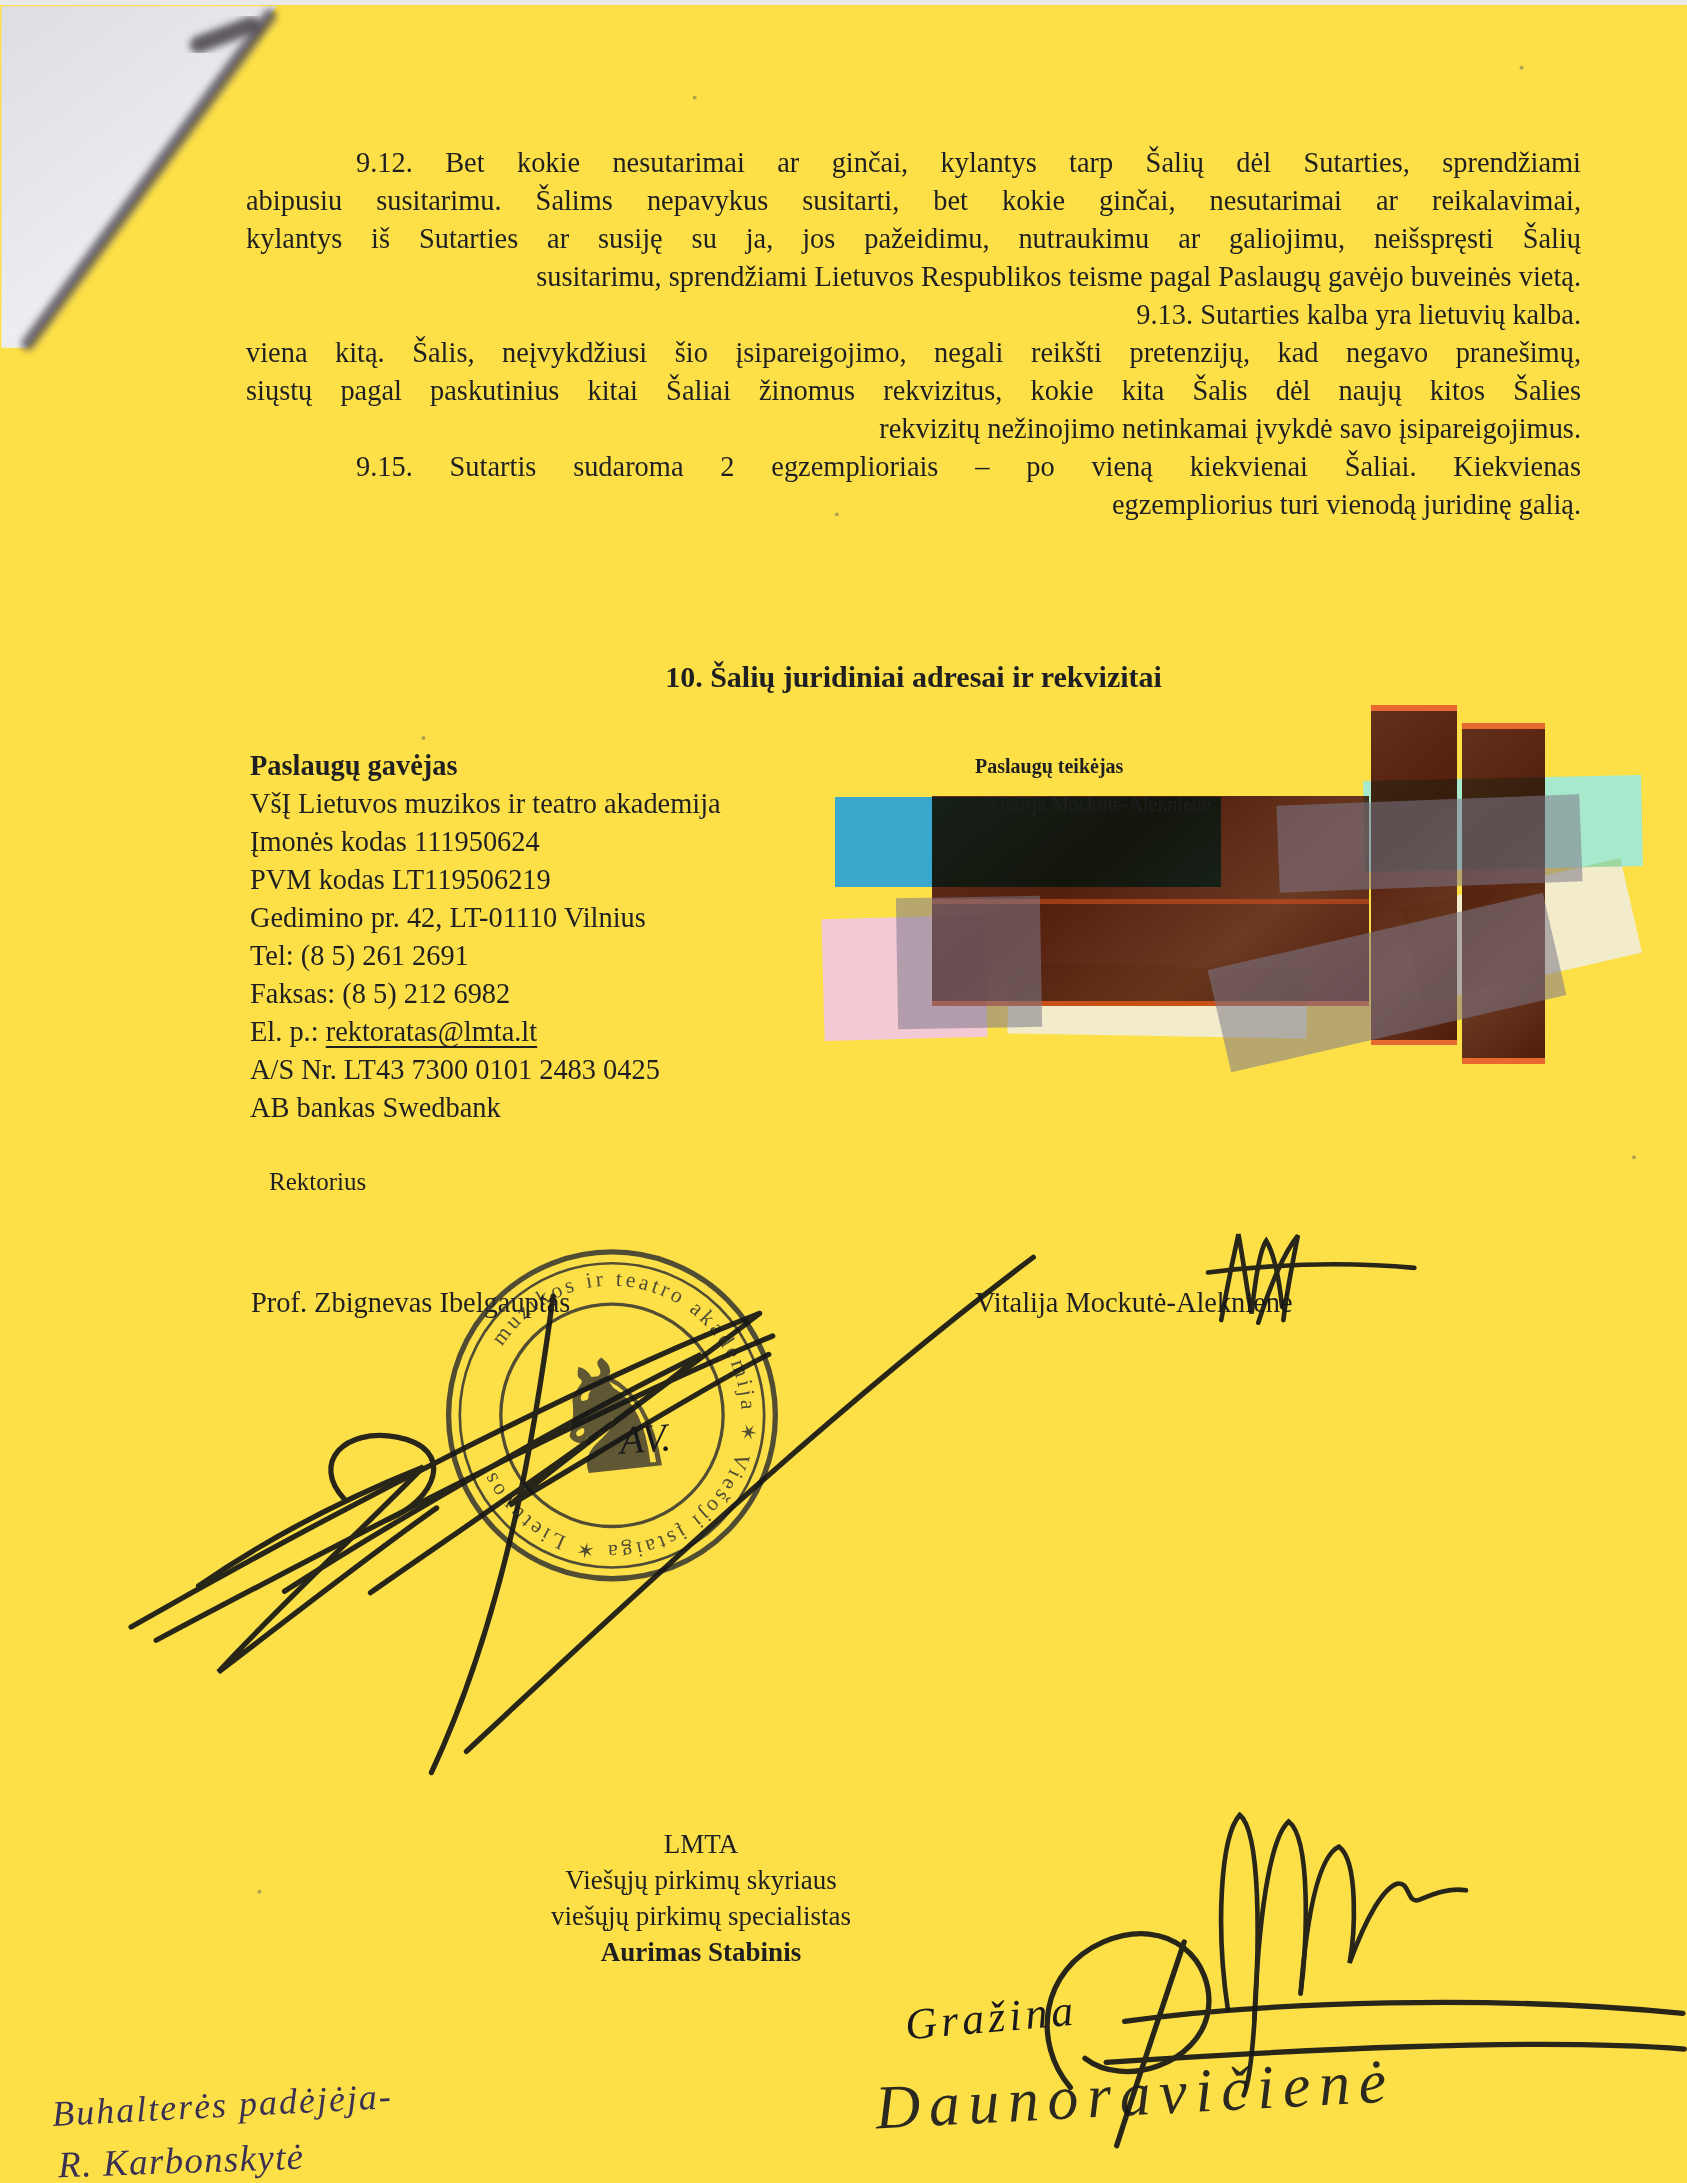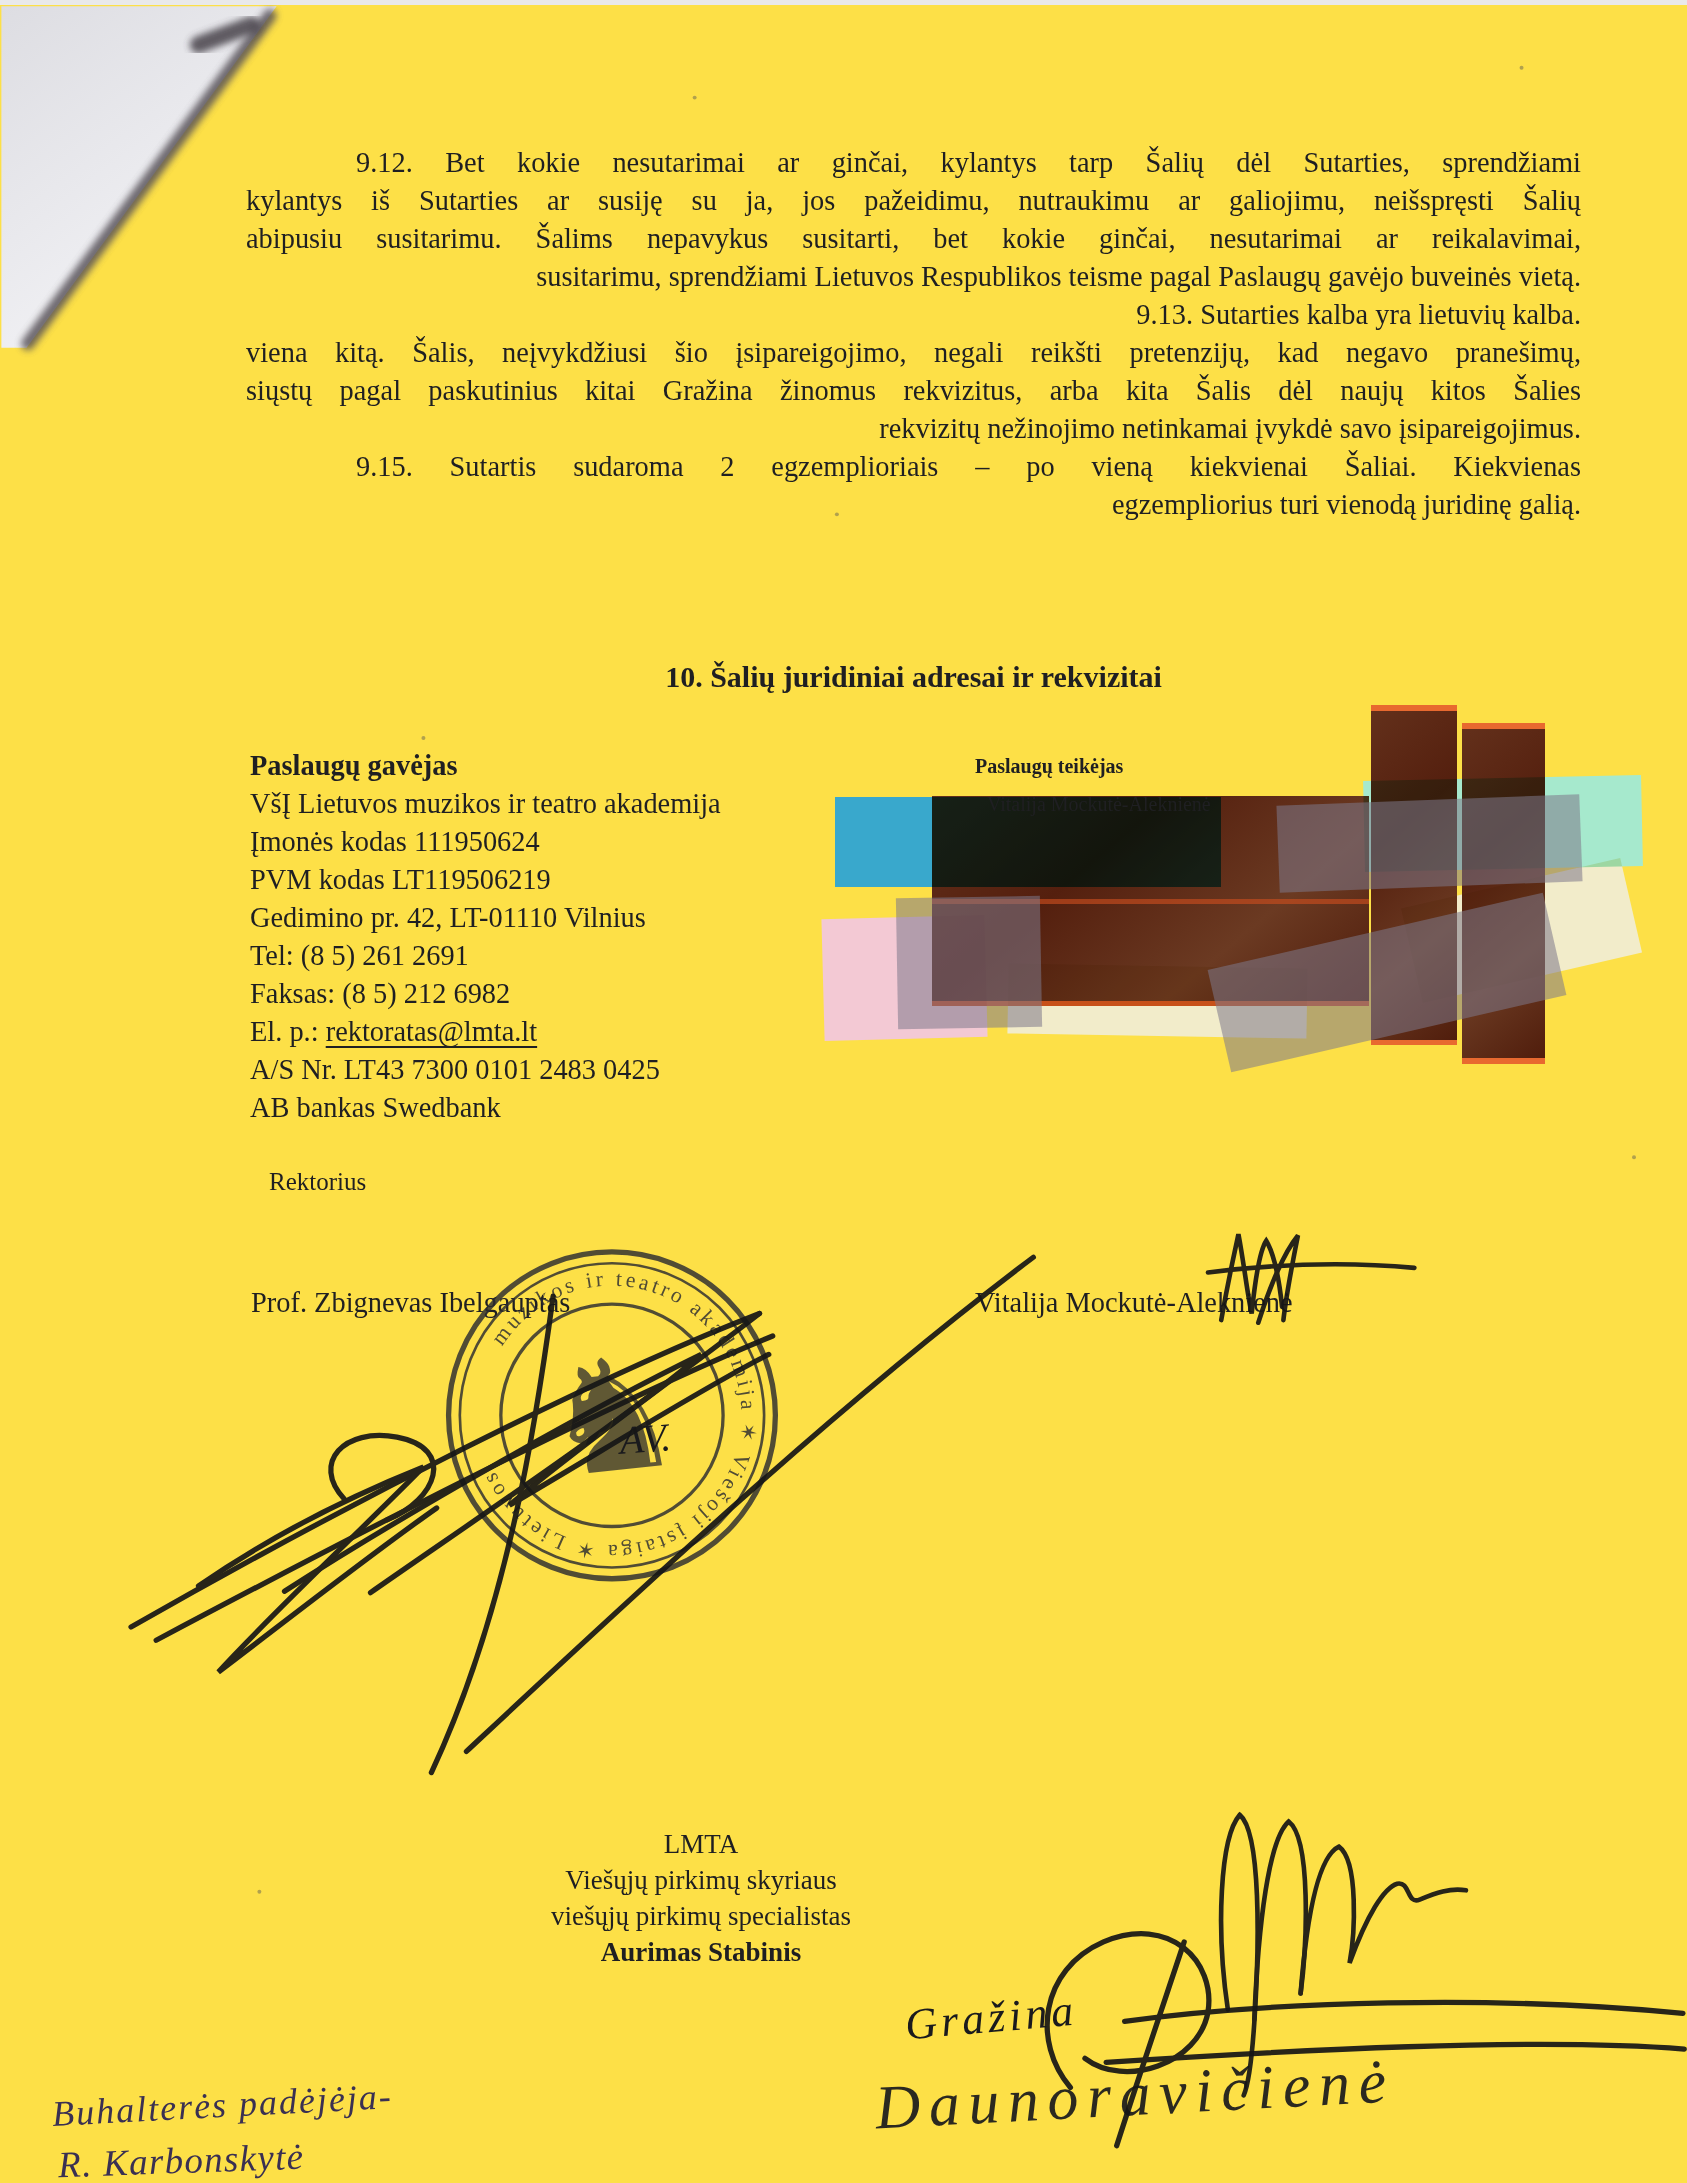--- a/index.html
+++ b/index.html
@@ -72,26 +72,26 @@
     <div class="piece blue-piece"></div>
     <div class="piece pink-piece"></div>
     <div class="piece green-piece"></div>
     <div class="piece gray-small"></div>
     <div class="piece gray-band"></div>
     <div class="piece gray-diag"></div>
   </div>
 
   <div class="text-block">
     <div class="jline indent">9.12. Bet kokie nesutarimai ar ginčai, kylantys tarp Šalių dėl Sutarties, sprendžiami</div>
+    <div class="jline">abipusiu susitarimu. Šalims nepavykus susitarti, bet kokie ginčai, nesutarimai ar reikalavimai,</div>
     <div class="jline">kylantys iš Sutarties ar susiję su ja, jos pažeidimu, nutraukimu ar galiojimu, neišspręsti Šalių</div>
-    <div class="jline">abipusiu susitarimu. Šalims nepavykus susitarti, bet kokie ginčai, nesutarimai ar reikalavimai,</div>
     <div class="jline-last">susitarimu, sprendžiami Lietuvos Respublikos teisme pagal Paslaugų gavėjo buveinės vietą.</div>
     <div class="jline-last indent">9.13. Sutarties kalba yra lietuvių kalba.</div>
     <div class="jline">viena kitą. Šalis, neįvykdžiusi šio įsipareigojimo, negali reikšti pretenzijų, kad negavo pranešimų,</div>
-    <div class="jline">siųstų pagal paskutinius kitai Gražina žinomus rekvizitus, arba kita Šalis dėl naujų kitos Šalies</div>
+    <div class="jline">siųstų pagal paskutinius kitai Šaliai žinomus rekvizitus, kokie kita Šalis dėl naujų kitos Šalies</div>
     <div class="jline-last">rekvizitų nežinojimo netinkamai įvykdė savo įsipareigojimus.</div>
     <div class="jline indent">9.15. Sutartis sudaroma 2 egzemplioriais – po vieną kiekvienai Šaliai. Kiekvienas</div>
     <div class="jline-last">egzempliorius turi vienodą juridinę galią.</div>
   </div>
 
   <div class="section-heading">10. Šalių juridiniai adresai ir rekvizitai</div>
 
   <div class="receiver-block">
     <div class="line party-label">Paslaugų gavėjas</div>
     <div class="line">VšĮ Lietuvos muzikos ir teatro akademija</div>

